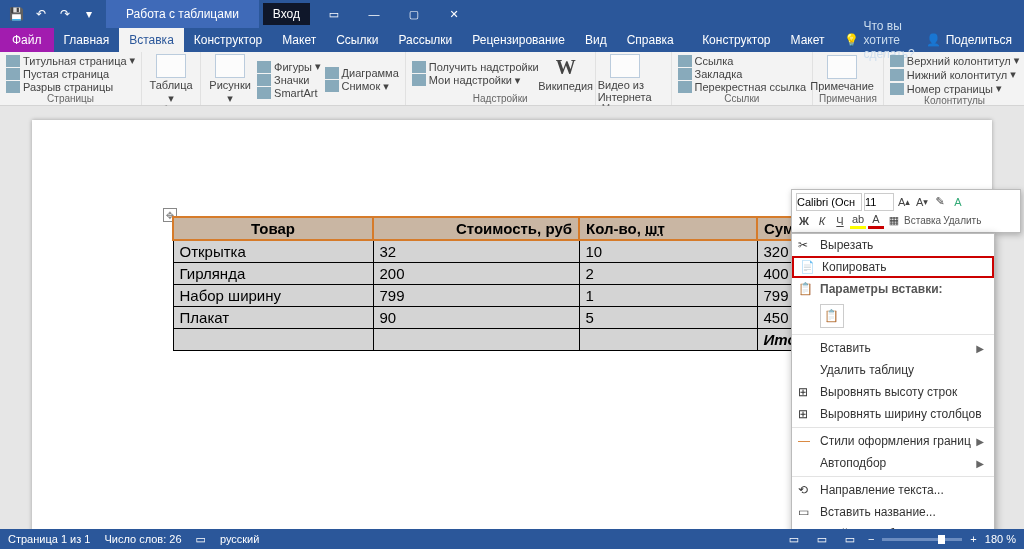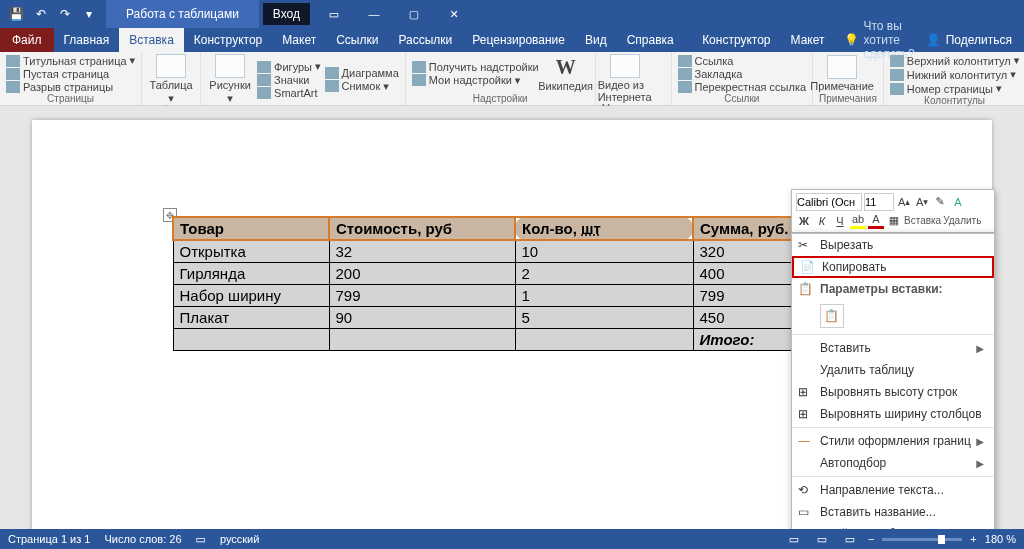--- a/index.html
+++ b/index.html
@@ -10,21 +10,21 @@
 .qat { display: flex; align-items: center; gap: 2px; padding: 0 6px; }
 .qat-btn { width: 22px; height: 22px; display: flex; align-items: center; justify-content: center; color: #fff; font-size: 12px; }
 .title-center { flex: 1; text-align: center; font-size: 12px; }
 .title-right-group { display: flex; align-items: center; }
 .table-tools-tab { background: #3f6ab8; height: 28px; display: flex; align-items: center; padding: 4px 20px; font-size: 12px; }
 .login-btn { background: #0f172a; height: 22px; padding: 0 10px; margin: 0 4px; display:flex; align-items:center; font-size: 12px; }
 .win-btn { width: 40px; height: 28px; display: flex; align-items: center; justify-content: center; color: #fff; }
 
 
 .tabs { height: 24px; background: #2b579a; display: flex; align-items: stretch; color: #fff; font-size: 12px; }
-.file-tab { background: #7f1d1d; padding: 0 12px; display: flex; align-items: center; }
+.file-tab { background: #a21caf; padding: 0 12px; display: flex; align-items: center; }
 .tab { padding: 0 10px; display: flex; align-items: center; }
 .tab.active { background: #f3f3f3; color: #2b579a; }
 .tell-me { margin-left: 10px; display:flex; align-items:center; gap:4px; color:#cde; }
 .share { margin-left: auto; padding: 0 12px; display:flex; align-items:center; gap:4px; color:#fff; }
 
 
 .ribbon { height: 54px; background: #f3f3f3; border-bottom: 1px solid #d4d4d4; display: flex; }
 .group { border-right: 1px solid #e1e1e1; padding: 2px 6px 0 6px; display: flex; flex-direction: column; position: relative; }
 .group-body { flex: 1; display: flex; align-items: center; gap: 4px; font-size: 11px; color: #444; }
 .group-label { font-size: 10px; color: #666; text-align: center; height: 12px; }
@@ -38,24 +38,24 @@
 .doc-area { position: absolute; top: 106px; left: 0; right: 0; bottom: 20px; background: #e6e6e6; display:flex; justify-content:center; }
 .page { background: #fff; width: 960px; margin-top: 14px; height: 420px; box-shadow: 0 0 4px rgba(0,0,0,.3); position: relative; }
 
 
 .table-handle { position:absolute; top: 88px; left: 131px; width:14px; height:14px; border:1px solid #888; background:#fff; color:#888; font-size:10px; display:flex; align-items:center; justify-content:center; }
 .doc-table { position: absolute; top: 96px; left: 140px; border-collapse: collapse; font-family: Calibri, sans-serif; font-size: 15px; }
 .doc-table td { border: 1px solid #000; padding: 2px 6px; height: 22px; }
 .doc-table .hdr td { background: #c9b6a3; font-weight: bold; border: 2px solid #d67b2a; }
 .doc-table .body td { background: #d4d4d4; }
 .doc-table .total-label { font-style: italic; font-weight: bold; }
-.col1 { width: 156px; } .col2 { width: 186px; } .col3 { width: 178px; border-radius: 10px; } .col4 { width: 184px; }
-
-
-.mini-toolbar { position: absolute; top: 189px; left: 791px; width: 204px; height: 44px; background: #fff; border: 1px solid #bbb; box-shadow: 1px 2px 6px rgba(0,0,0,.25); display:flex; flex-direction:column; padding: 2px 4px; }
+.col1 { width: 200px; text-align: center; } .col2 { width: 206px; text-align: right; } .col3 { width: 178px; } .col4 { width: 184px; }
+
+
+.mini-toolbar { position: absolute; top: 189px; left: 791px; width: 230px; height: 44px; background: #fff; border: 1px solid #bbb; box-shadow: 1px 2px 6px rgba(0,0,0,.25); display:flex; flex-direction:column; padding: 2px 4px; }
 .mini-row { display:flex; align-items:center; gap:2px; height: 20px; font-size: 11px; color:#444; }
 .mini-sel { border:1px solid #ccc; height:18px; font-size:11px; }
 .mini-sel.font { width: 66px; }
 .mini-sel.size { width: 30px; }
 .mini-btn { width: 16px; height:16px; display:flex; align-items:center; justify-content:center; }
 .mini-b { font-weight:bold; } .mini-i { font-style:italic; }
 
 
 .ctx { position: absolute; top: 233px; left: 791px; width: 204px; background: #fff; border: 1px solid #bbb; box-shadow: 1px 2px 8px rgba(0,0,0,.3); font-size: 12px; color: #333; }
 .ctx-item { height: 22px; display:flex; align-items:center; padding: 0 10px 0 28px; position:relative; white-space:nowrap; }

